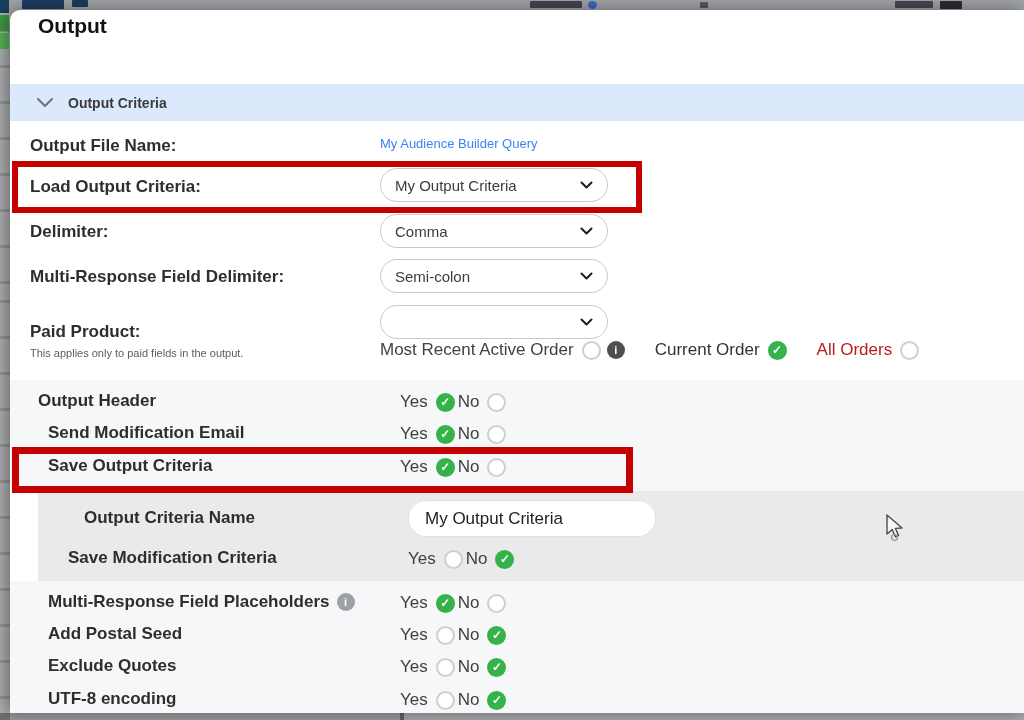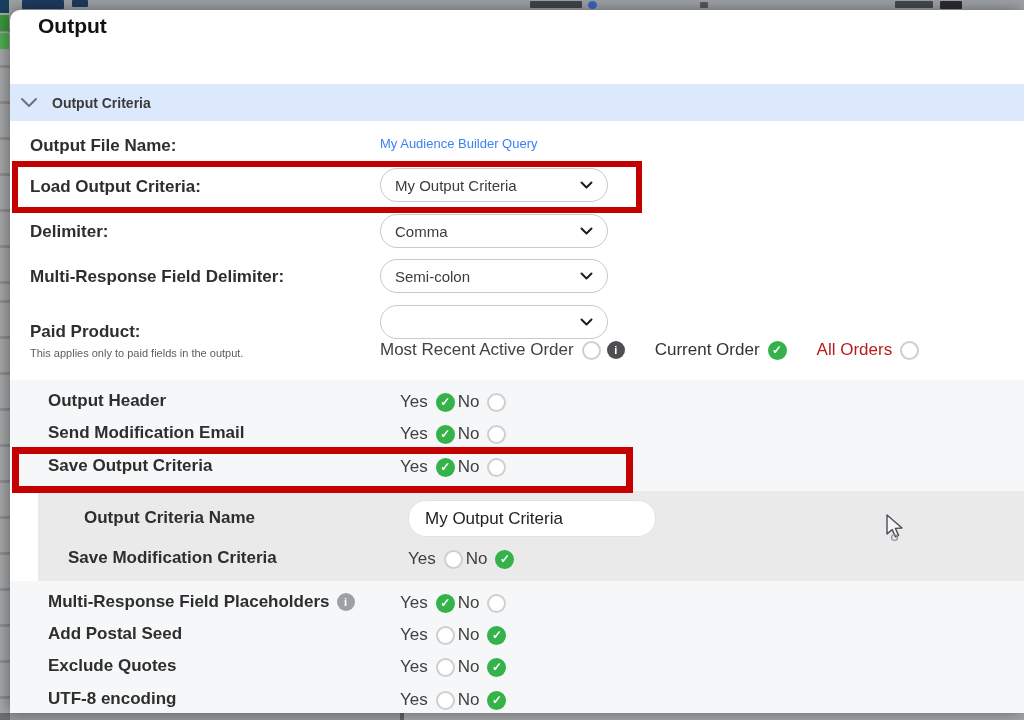--- a/index.html
+++ b/index.html
@@ -24,21 +24,21 @@
 
   
   .modal{
     position:absolute;left:10px;top:10px;width:1014px;height:703px;
     background:#ffffff;border-radius:10px 0 0 0;
     box-shadow:-3px 0 16px rgba(0,0,0,.4);
   }
   .modal-title{position:absolute;left:28px;top:4px;font-size:21px;font-weight:700;color:#121212;margin:0;}
   .band{
     position:absolute;left:0;top:74px;right:0;height:37px;background:#dce8fb;
-    display:flex;align-items:center;cursor:pointer;
+    display:flex;align-items:center;cursor:pointer;padding-left:16px;
   }
   .band .chev{margin-left:10px;display:flex;align-items:center;}
   .band .band-label{margin-left:14px;font-size:14px;font-weight:700;color:#3b3b3b;}
 
   .lbl{position:absolute;font-size:17px;font-weight:700;color:#2e2e2e;white-space:nowrap;}
   .val{position:absolute;font-size:13px;color:#3b82f6;white-space:nowrap;}
   .sub{position:absolute;font-size:11px;color:#5d5d5d;white-space:nowrap;}
 
   .dd{
     position:absolute;left:370px;width:228px;height:34px;box-sizing:border-box;
@@ -180,21 +180,21 @@
     <span class="mark on">
         <i class="glyph">✓</i>
       </span>
     <span class="gap"></span>
     <span class="opt-label" style="color:#b91c1c;">All Orders</span>
     <span class="mark"></span>
   </div>
 
   <div class="panel" id="panel1"></div>
 
-  <span class="lbl" style="left:38px;top:381px;">Output Header</span>
+  <span class="lbl" style="left:28px;top:381px;">Output Header</span>
   <div class="yn" style="left:390px;top:382px;">
     <span class="word">Yes</span>
     <span class="mark on">
         <i class="glyph">✓</i>
       </span>
     <span class="word no">No</span>
     <span class="mark"></span>
   </div>
 
   <span class="lbl" style="left:38px;top:413px;">Send Modification Email</span>

